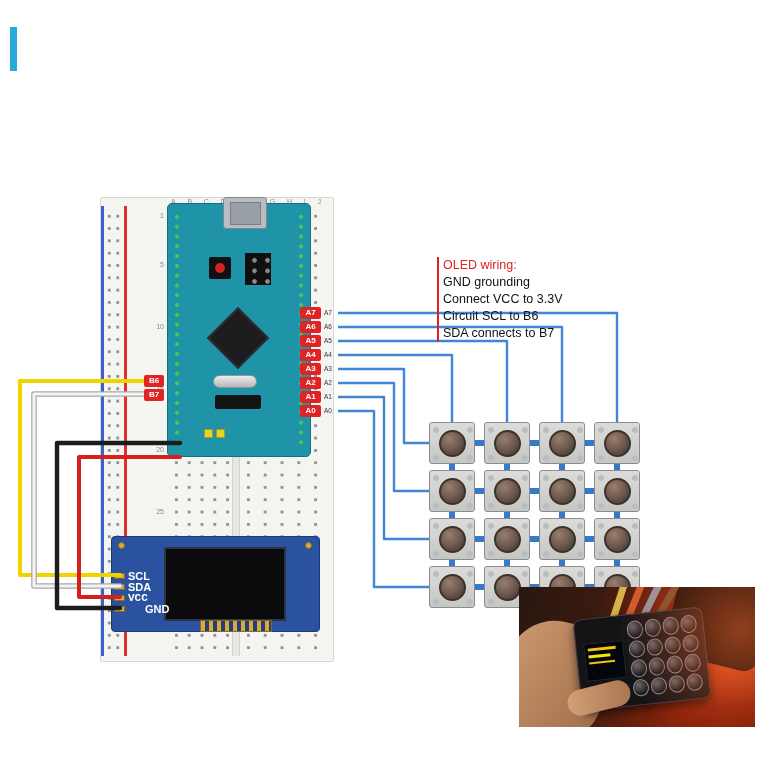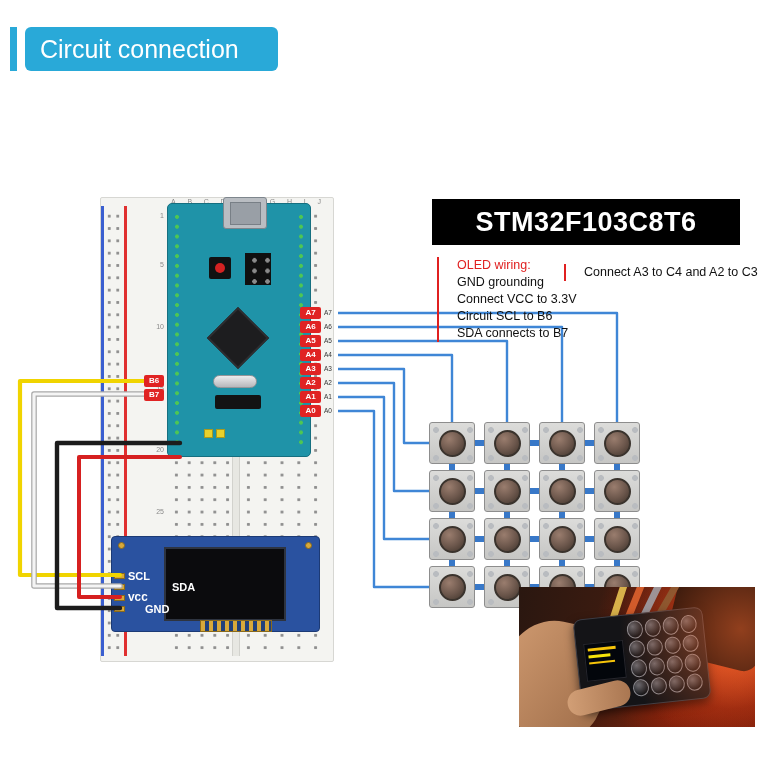--- a/index.html
+++ b/index.html
@@ -73,21 +73,21 @@
             radial-gradient(circle at 40px 35px,#b9bcc0 2.6px, rgba(0,0,0,0) 3.2px),
             linear-gradient(#dcdcda,#c6c6c4); }
   .kcap { width:27px; height:27px; border-radius:50%; box-sizing:border-box;
           background:radial-gradient(circle at 36% 30%, #9a7d6e, #6b564b 55%, #43372f 95%);
           border:2px solid #3a332d; }
 
   
   .chip-title { left:432px; top:199px; width:308px; height:46px; background:#000; color:#fff;
                 font-size:27px; font-weight:bold; text-align:center; line-height:46px;
                 letter-spacing:0.5px; z-index:7; }
-  .wiring { z-index:7; border-left:2px solid #e02020; padding-left:18px; }
+  .wiring { z-index:7; border-left:2px solid #e02020; padding-left:4px; }
   .oled-block { left:437px; top:257px; width:122px; }
   .key-block  { left:564px; top:264px; width:178px; }
   .wiring .head { color:#e02020; font-size:12.5px; line-height:17px; }
   .wiring .ln   { color:#111;    font-size:12.5px; line-height:17px; }
 
   
   .oled { left:111px; top:536px; width:207px; height:94px; background:#2a52a0;
           border:1px solid #1c3a75; border-radius:4px; z-index:3; }
   .oled-screen { left:52px; top:10px; width:118px; height:70px; background:#0b0b0d; border:2px solid #2e3440; }
   .oled-pad { left:2px; width:11px; height:6px; background:#d8a93a; border:1px solid #8a6a1c; box-sizing:border-box; }
@@ -180,21 +180,21 @@
 
   <div class="abs oled">
     <div class="abs oled-screen"></div>
     <div class="abs oled-screw" style="left:6px; top:5px;"></div>
     <div class="abs oled-screw" style="left:193px; top:5px;"></div>
     <div class="abs oled-pad" style="top:36px;"></div>
     <div class="abs oled-pad" style="top:47px;"></div>
     <div class="abs oled-pad" style="top:58px;"></div>
     <div class="abs oled-pad" style="top:69px;"></div>
     <div class="abs oled-pin-label" style="top:35px;">SCL</div>
-    <div class="abs oled-pin-label" style="top:46px;margin-left:44px;">SDA</div>
+    <div class="abs oled-pin-label" style="top:46px;">SDA</div>
     <div class="abs oled-pin-label" style="top:57px;font-family:Liberation Mono, monospace;">VCC</div>
     <div class="abs oled-pin-label" style="top:68px;margin-left:17px;">GND</div>
     <div class="abs oled-conn"></div>
   </div>
 
   <svg class="abs wires-svg" width="771" height="771" viewBox="0 0 771 771">
 
     <polyline class="lat" points="430,443 640,443"></polyline>
     <polyline class="lat" points="430,491 640,491"></polyline>
     <polyline class="lat" points="430,539 640,539"></polyline>
@@ -283,31 +283,29 @@
   <div class="abs pin-tiny" style="left:324px; top:337px;">A5</div>
   <div class="abs pin-tiny" style="left:324px; top:351px;">A4</div>
   <div class="abs pin-tiny" style="left:324px; top:365px;">A3</div>
   <div class="abs pin-tiny" style="left:324px; top:379px;">A2</div>
   <div class="abs pin-tiny" style="left:324px; top:393px;">A1</div>
   <div class="abs pin-tiny" style="left:324px; top:407px;">A0</div>
 
   <div class="abs pin-chip" style="left:144px; top:375px; width:20px;">B6</div>
   <div class="abs pin-chip" style="left:144px; top:389px; width:20px;">B7</div>
 
-  <div class="abs chip-title">STM32F103C8T6</div>
 
   <div class="abs wiring oled-block">
     <div class="head">OLED wiring:</div>
     <div class="ln">GND grounding</div>
     <div class="ln">Connect VCC to 3.3V</div>
     <div class="ln">Circuit SCL to B6</div>
     <div class="ln">SDA connects to B7</div>
   </div>
   <div class="abs wiring key-block">
-    <div class="ln">Connect A3 to C4 and A2 to C3</div>
   </div>
 
   <div class="abs photo">
     <div class="ph-bg"></div>
     <div class="ph-machine"></div>
     <div class="ph-hand"></div>
     <div class="ph-wire w1"></div>
     <div class="ph-wire w2"></div>
     <div class="ph-wire w3"></div>
     <div class="ph-wire w4"></div>
@@ -334,15 +332,14 @@
           <i class="ph-btn"></i>
           <i class="ph-btn"></i>
           <i class="ph-btn"></i>
       </div>
     </div>
     <div class="ph-thumb"></div>
     <div class="ph-glow"></div>
   </div>
 
   <div class="abs banner-accent"></div>
-  <div class="abs banner">Circuit connection</div>
 
 </div>
 
 </body></html>

